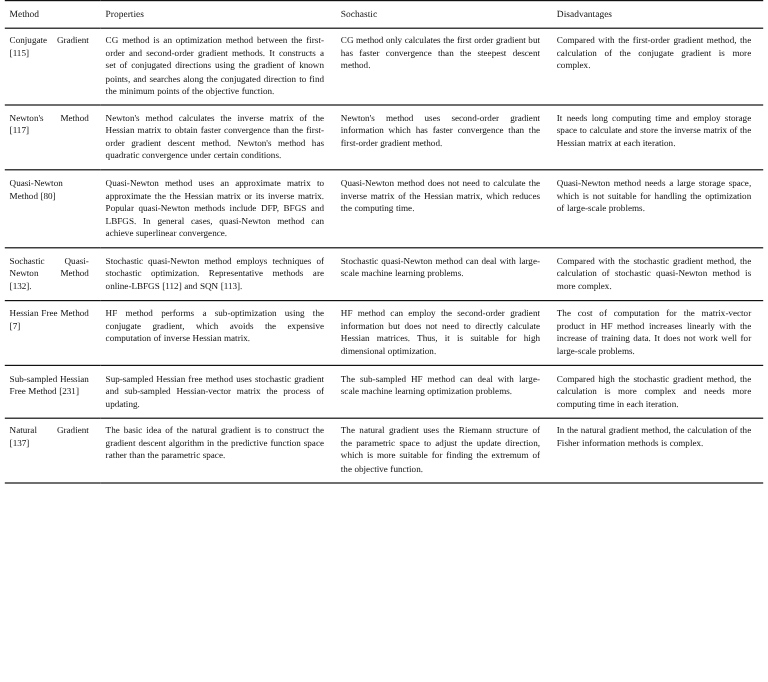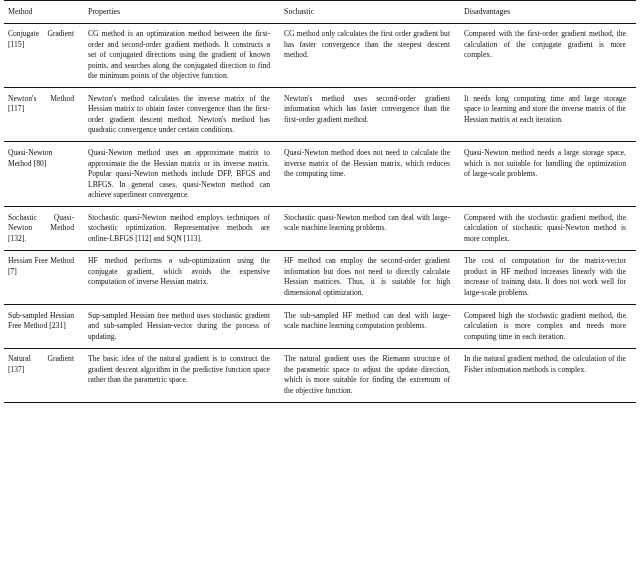--- a/index.html
+++ b/index.html
@@ -113,21 +113,21 @@
         <td class="method">
             <span class="jt">Newton's Method [117]</span>
           </td>
         <td>
             <span class="jt">Newton's method calculates the inverse matrix of the Hessian matrix to obtain faster convergence than the first-order gradient descent method. Newton's method has quadratic convergence under certain conditions.</span>
           </td>
         <td>
             <span class="jt">Newton's method uses second-order gradient information which has faster convergence than the first-order gradient method.</span>
           </td>
         <td>
-            <span class="jt">It needs long computing time and large storage space to learning and store the inverse matrix of the Hessian matrix at each iteration.</span>
+            <span class="jt">It needs long computing time and employ storage space to calculate and store the inverse matrix of the Hessian matrix at each iteration.</span>
           </td>
       </tr>
       <tr>
         <td class="method">
             <span class="jt">Quasi-Newton Method [80]</span>
           </td>
         <td>
             <span class="jt">Quasi-Newton method uses an approximate matrix to approximate the the Hessian matrix or its inverse matrix. Popular quasi-Newton methods include DFP, BFGS and LBFGS. In general cases, quasi-Newton method can achieve superlinear convergence.</span>
           </td>
         <td>
@@ -163,24 +163,24 @@
           </td>
         <td>
             <span class="jt">The cost of computation for the matrix-vector product in HF method increases linearly with the increase of training data. It does not work well for large-scale problems.</span>
           </td>
       </tr>
       <tr>
         <td class="method">
             <span class="jt">Sub-sampled Hessian Free Method [231]</span>
           </td>
         <td>
-            <span class="jt">Sup-sampled Hessian free method uses stochastic gradient and sub-sampled Hessian-vector during the process of updating.</span>
-          </td>
-        <td>
-            <span class="jt">The sub-sampled HF method can deal with large-scale machine learning computation problems.</span>
+            <span class="jt">Sup-sampled Hessian free method uses stochastic gradient and sub-sampled Hessian-vector matrix the process of updating.</span>
+          </td>
+        <td>
+            <span class="jt">The sub-sampled HF method can deal with large-scale machine learning optimization problems.</span>
           </td>
         <td>
             <span class="jt">Compared high the stochastic gradient method, the calculation is more complex and needs more computing time in each iteration.</span>
           </td>
       </tr>
       <tr>
         <td class="method">
             <span class="jt">Natural Gradient [137]</span>
           </td>
         <td>

